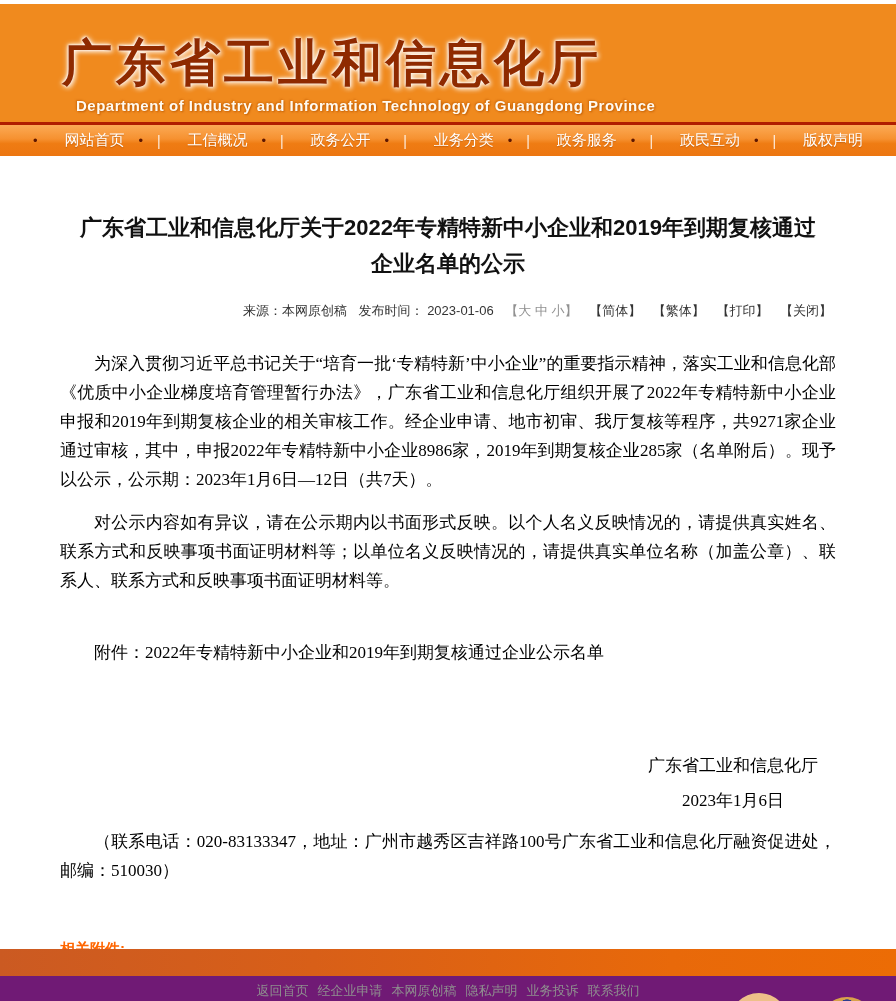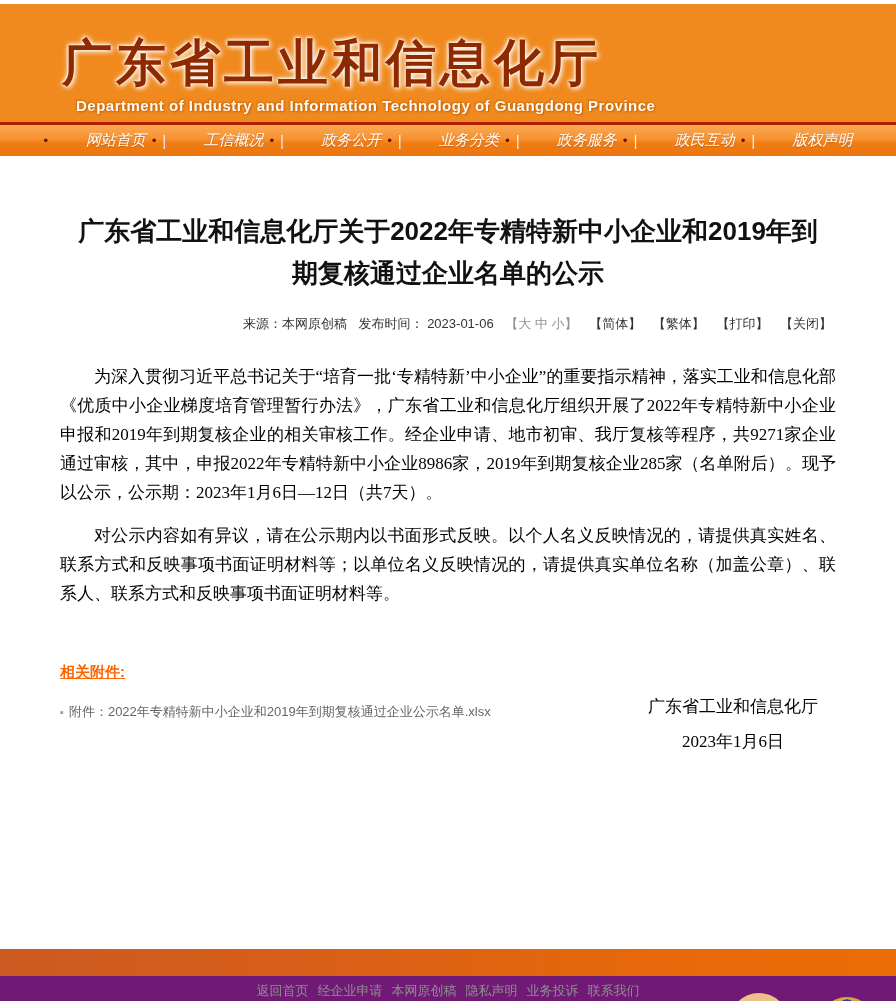--- a/index.html
+++ b/index.html
@@ -28,30 +28,30 @@
     text-shadow: 1px 1px 2px rgba(190,90,0,.9), -1px -1px 2px rgba(190,90,0,.6);
   }
 
   
   .nav-topline { height: 3px; background: #b01e00; }
   .navbar {
     height: 31px; display: flex; align-items: center; justify-content: space-evenly;
     padding: 0 6px;
     background: linear-gradient(180deg, #fbaa55 0%, #f69130 45%, #ef7c13 60%, #ec7610 100%);
   }
-  .nav-item { display: flex; align-items: center; gap: 6px; font-style: italic; }
+  .nav-item { display: flex; align-items: center; gap: 14px; }
   .nav-link { color: #fff; font-size: 15px; cursor: pointer; text-shadow: 0 1px 1px rgba(160,70,0,.5); }
   .nav-dot { color: #5e1700; font-size: 13px; line-height: 1; }
   .nav-sep { color: rgba(255,255,255,.85); font-size: 14px; }
 
   
   .content { width: 776px; margin: 0 auto; }
   .article-title {
     margin: 54px auto 0; max-width: 752px;
-    font-size: 26px; line-height: 1.62; font-weight: bold; color: #111;
+    font-size: 22px; line-height: 1.62; font-weight: bold; color: #111;
     text-align: center;
   }
   .meta { margin-top: 21px; text-align: right; font-size: 13px; color: #333; }
   .meta span { margin: 0 4px; }
   .meta .dim { color: #919191; }
   .meta .ctrl { cursor: pointer; }
 
   .body-text { font-family: Liberation Serif, serif; color: #000; font-size: 17px; line-height: 29px; }
   .para { margin-top: 14px; text-indent: 2em; text-align: justify; }
   .para.first { margin-top: 29px; }
@@ -139,26 +139,28 @@
       <span class="dim ctrl">【大 中 小】</span>
       <span class="ctrl">【简体】</span>
       <span class="ctrl">【繁体】</span>
       <span class="ctrl">【打印】</span>
       <span class="ctrl">【关闭】</span>
     </div>
 
     <div class="body-text">
       <p class="para first">为深入贯彻习近平总书记关于“培育一批‘专精特新’中小企业”的重要指示精神，落实工业和信息化部《优质中小企业梯度培育管理暂行办法》，广东省工业和信息化厅组织开展了2022年专精特新中小企业申报和2019年到期复核企业的相关审核工作。经企业申请、地市初审、我厅复核等程序，共9271家企业通过审核，其中，申报2022年专精特新中小企业8986家，2019年到期复核企业285家（名单附后）。现予以公示，公示期：2023年1月6日—12日（共7天）。</p>
       <p class="para">对公示内容如有异议，请在公示期内以书面形式反映。以个人名义反映情况的，请提供真实姓名、联系方式和反映事项书面证明材料等；以单位名义反映情况的，请提供真实单位名称（加盖公章）、联系人、联系方式和反映事项书面证明材料等。</p>
+      <p class="attach-line">附件：2022年专精特新中小企业和2019年到期复核通过企业公示名单</p>
 
       <div class="sign-block">
         <div class="sign-name">广东省工业和信息化厅</div>
         <div class="sign-date">2023年1月6日</div>
       </div>
 
+      <p class="contact">（联系电话：020-83133347，地址：广州市越秀区吉祥路100号广东省工业和信息化厅融资促进处，邮编：510030）</p>
     </div>
 
     <div class="related-heading">相关附件:</div>
     <div class="related-item">
       <span class="sq">▪</span><span>附件：2022年专精特新中小企业和2019年到期复核通过企业公示名单.xlsx</span>
     </div>
 
   </div>
 
   <div class="footer">

